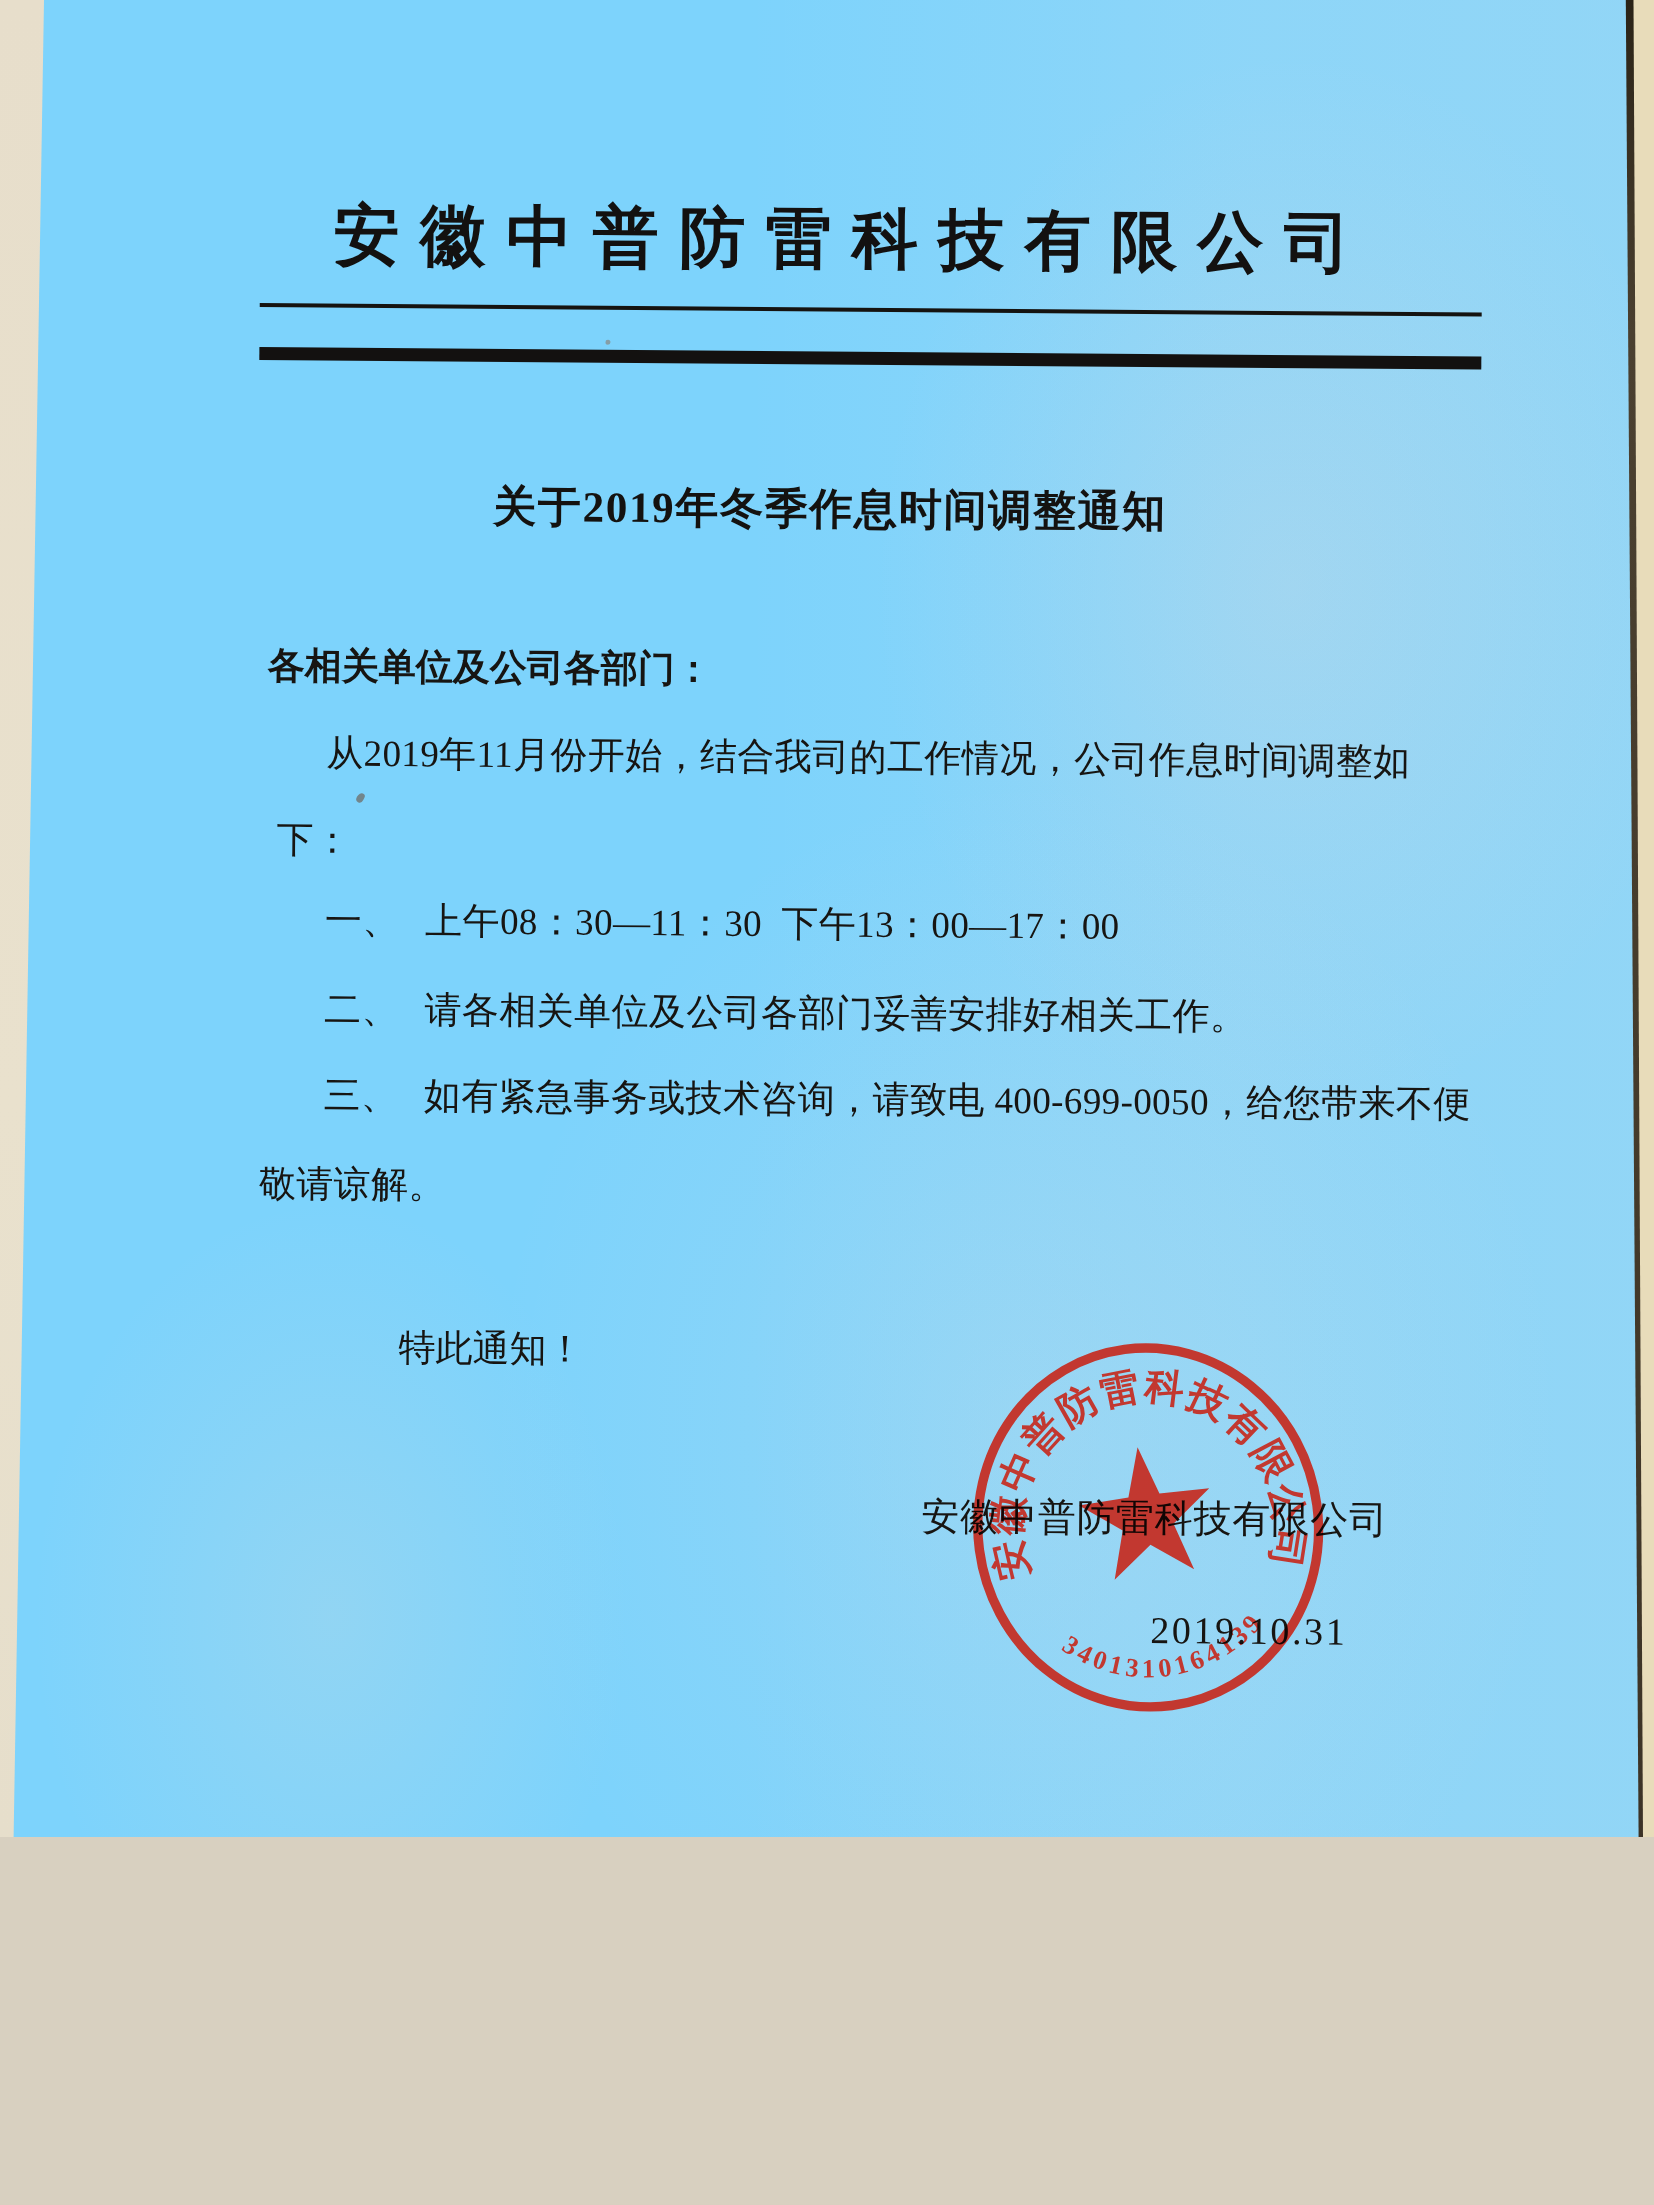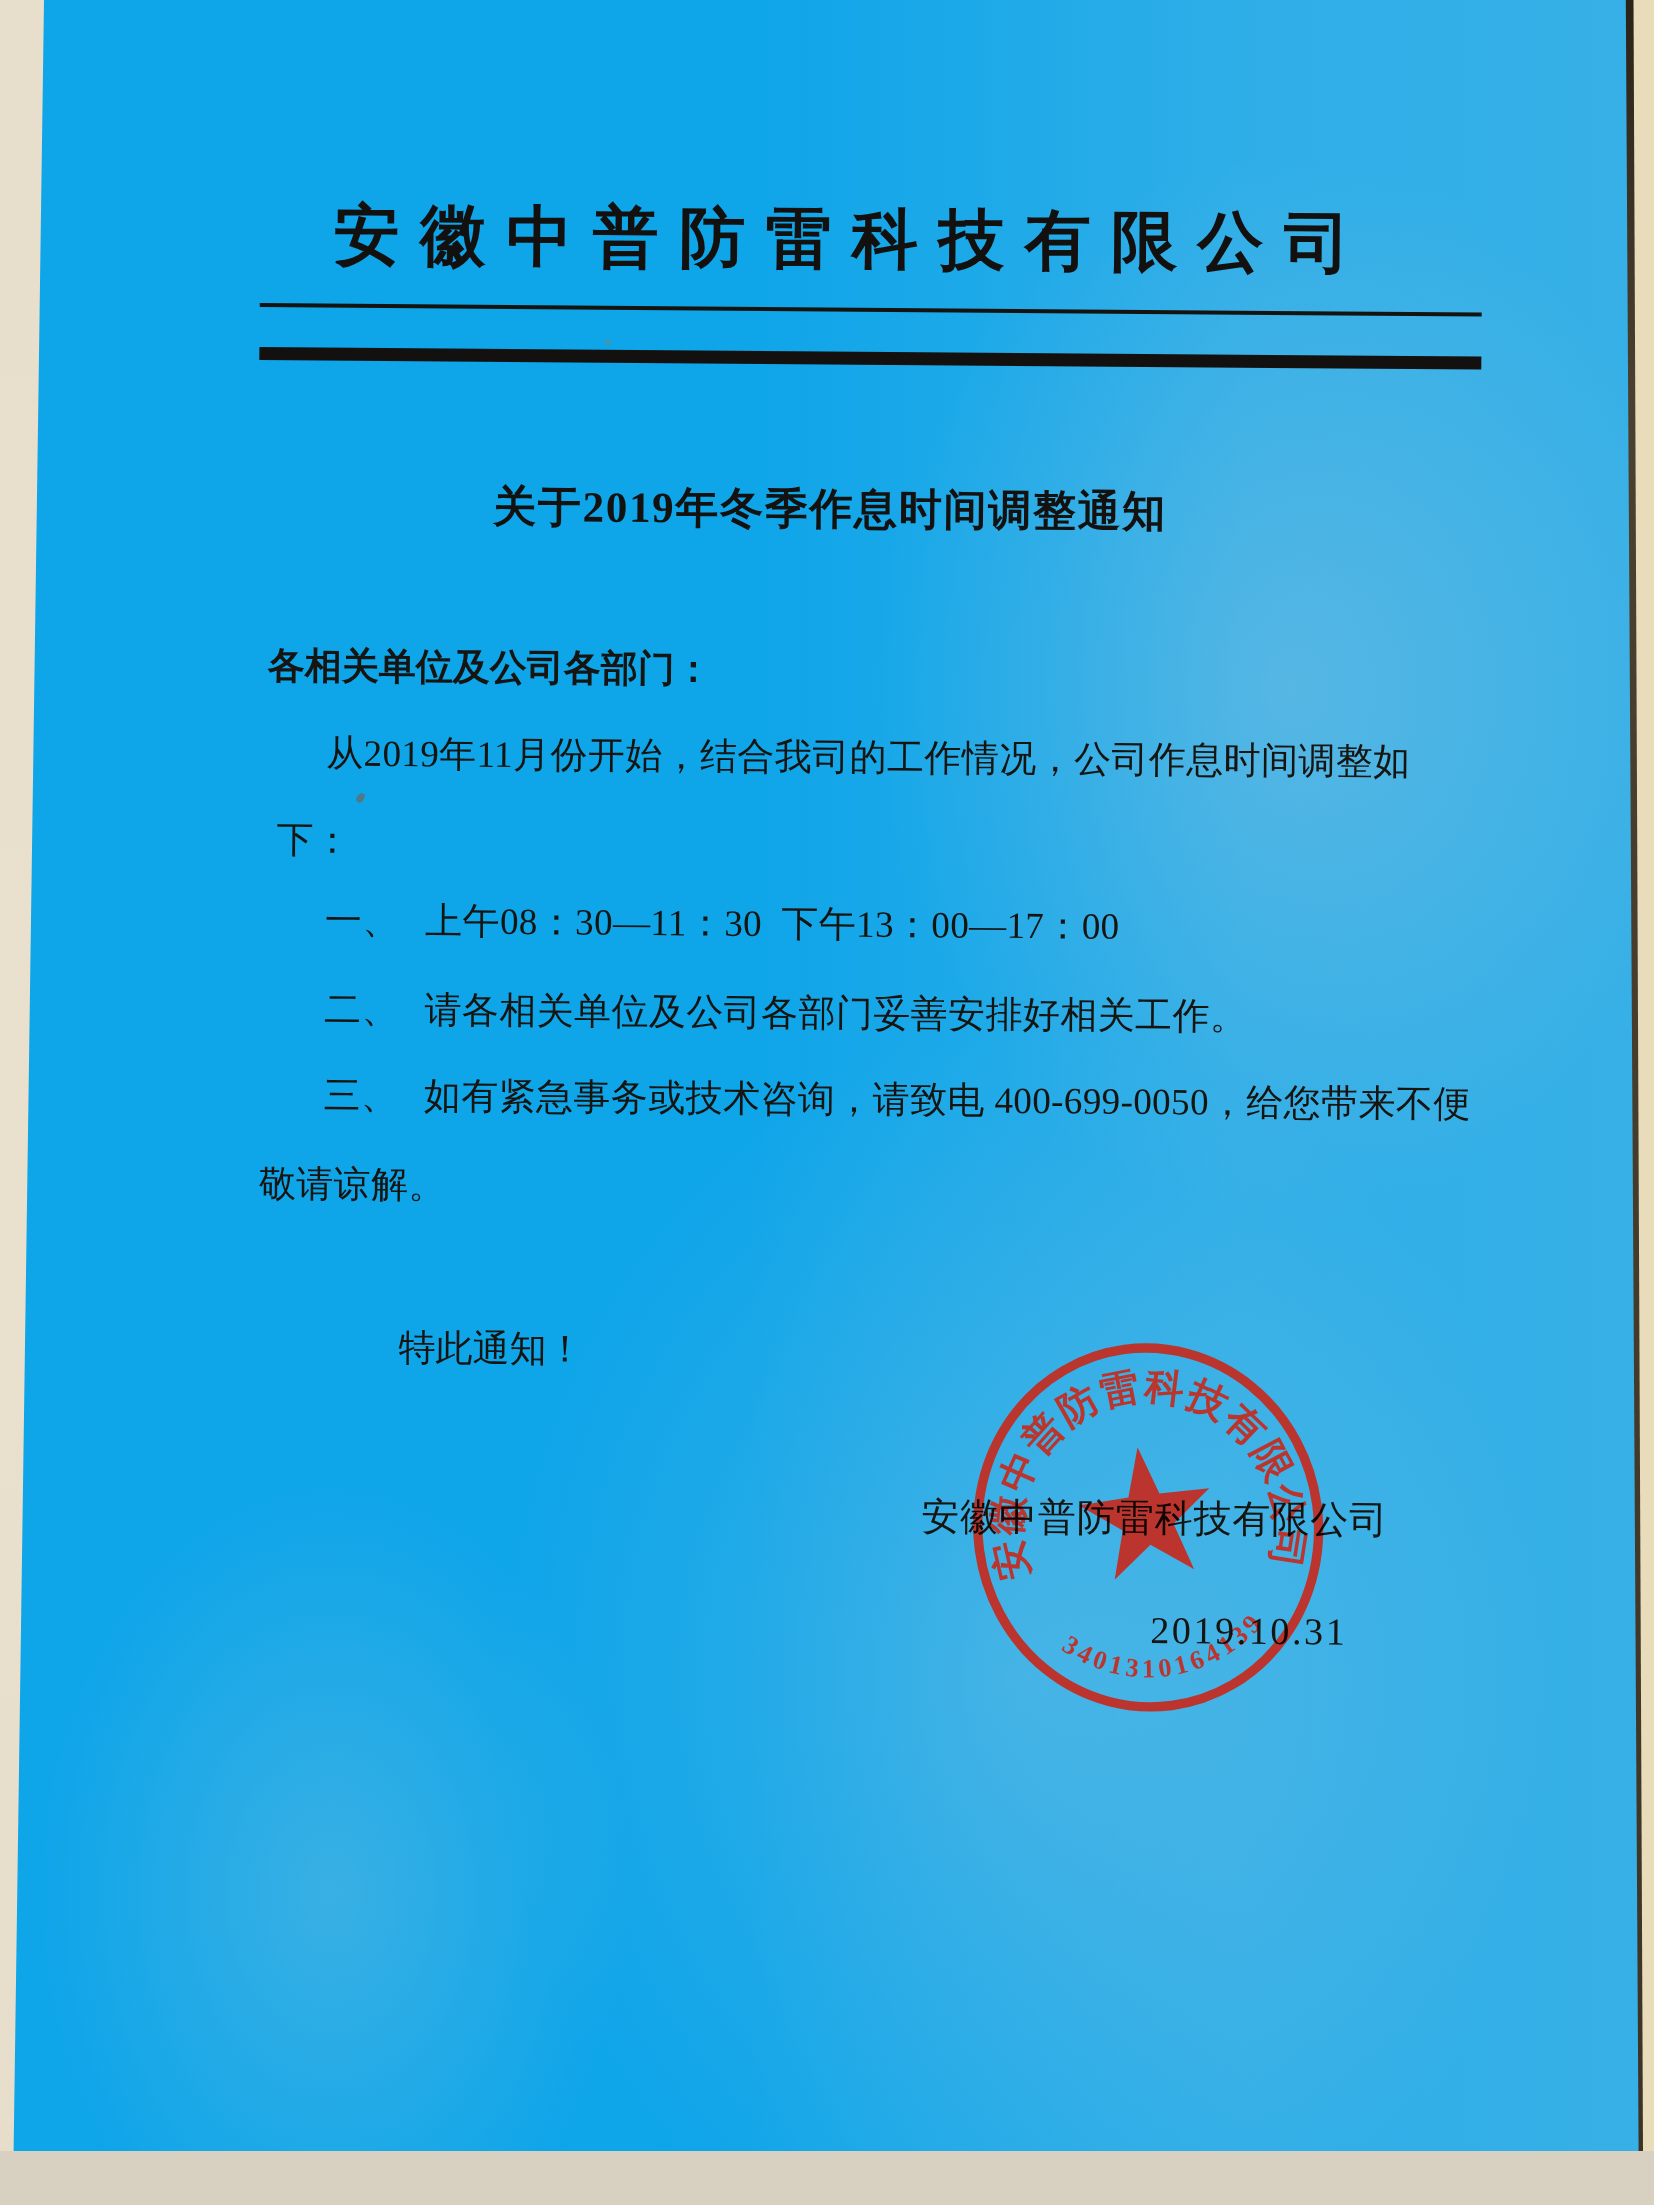--- a/index.html
+++ b/index.html
@@ -1,20 +1,20 @@
 <!DOCTYPE html>
 <html style="font-size:13.6px"><head>
 <meta charset="utf-8">
 <style>
   html,body{margin:0;padding:0;background:#d8d0c0;}
   #scan{
     position:relative;
-    width:1655px;height:2151px;
+    width:1655px;height:1837px;
     overflow:hidden;
-    background:#0ea5e9;
+    background:#7dd3fc;
     font-family:"Liberation Serif","DejaVu Serif",serif;
     color:#171512;
   }
   
   #texture{
     position:absolute;inset:0;pointer-events:none;
     background:
       radial-gradient(ellipse 596px 766px at 78% 32%, rgba(238,216,212,0.20), rgba(238,216,212,0) 70%),
       radial-gradient(ellipse 766px 936px at 62% 78%, rgba(240,222,216,0.18), rgba(240,222,216,0) 70%),
       radial-gradient(ellipse 426px 596px at 20% 88%, rgba(228,220,208,0.20), rgba(228,220,208,0) 70%),

